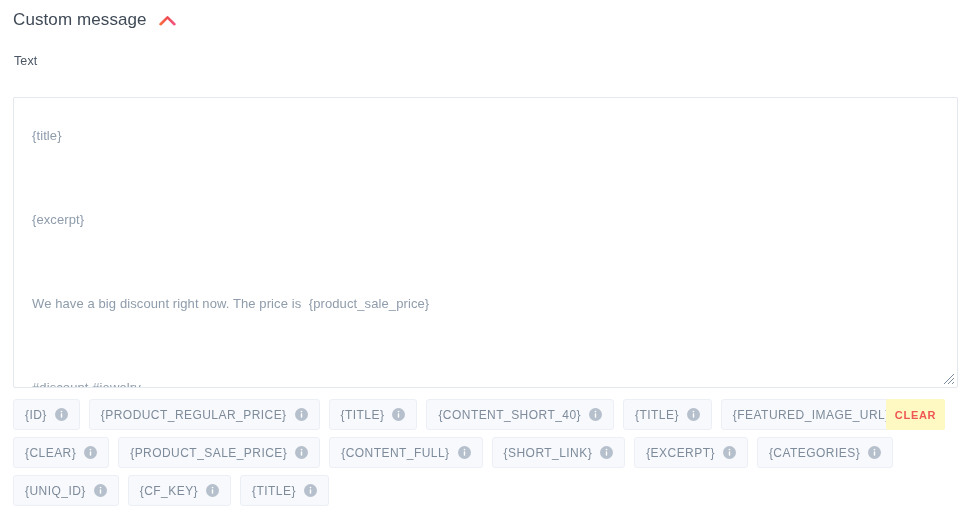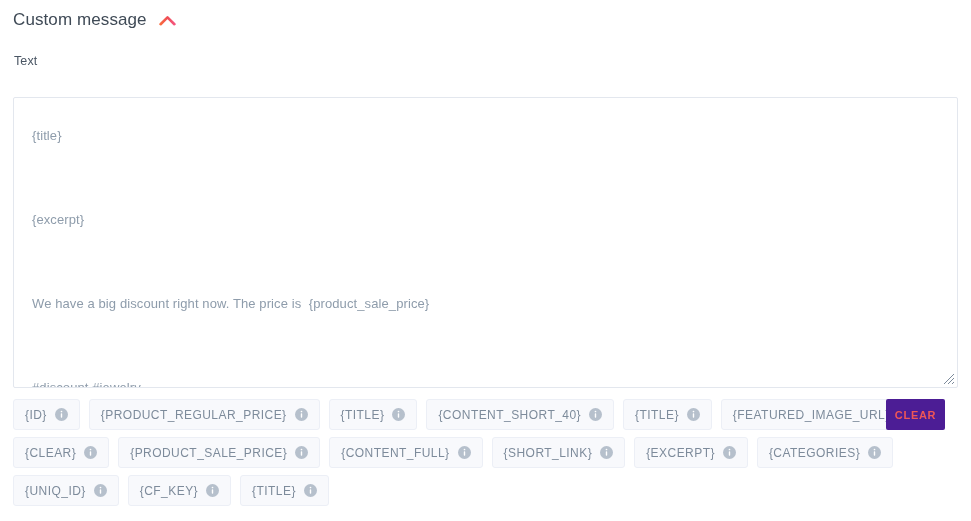--- a/index.html
+++ b/index.html
@@ -142,21 +142,21 @@
   }
 
   
   .clear-btn {
     position: absolute;
     right: 13px;
     top: 0;
     width: 59px;
     height: 31px;
     box-sizing: border-box;
-    background: #4c1d95;
+    background: #fef9c3;
     border: none;
     border-radius: 2px;
     color: #ef5656;
     font-family: "Liberation Sans", sans-serif;
     font-size: 11px;
     font-weight: 700;
     letter-spacing: 0.7px;
     cursor: pointer;
     display: flex;
     align-items: center;

